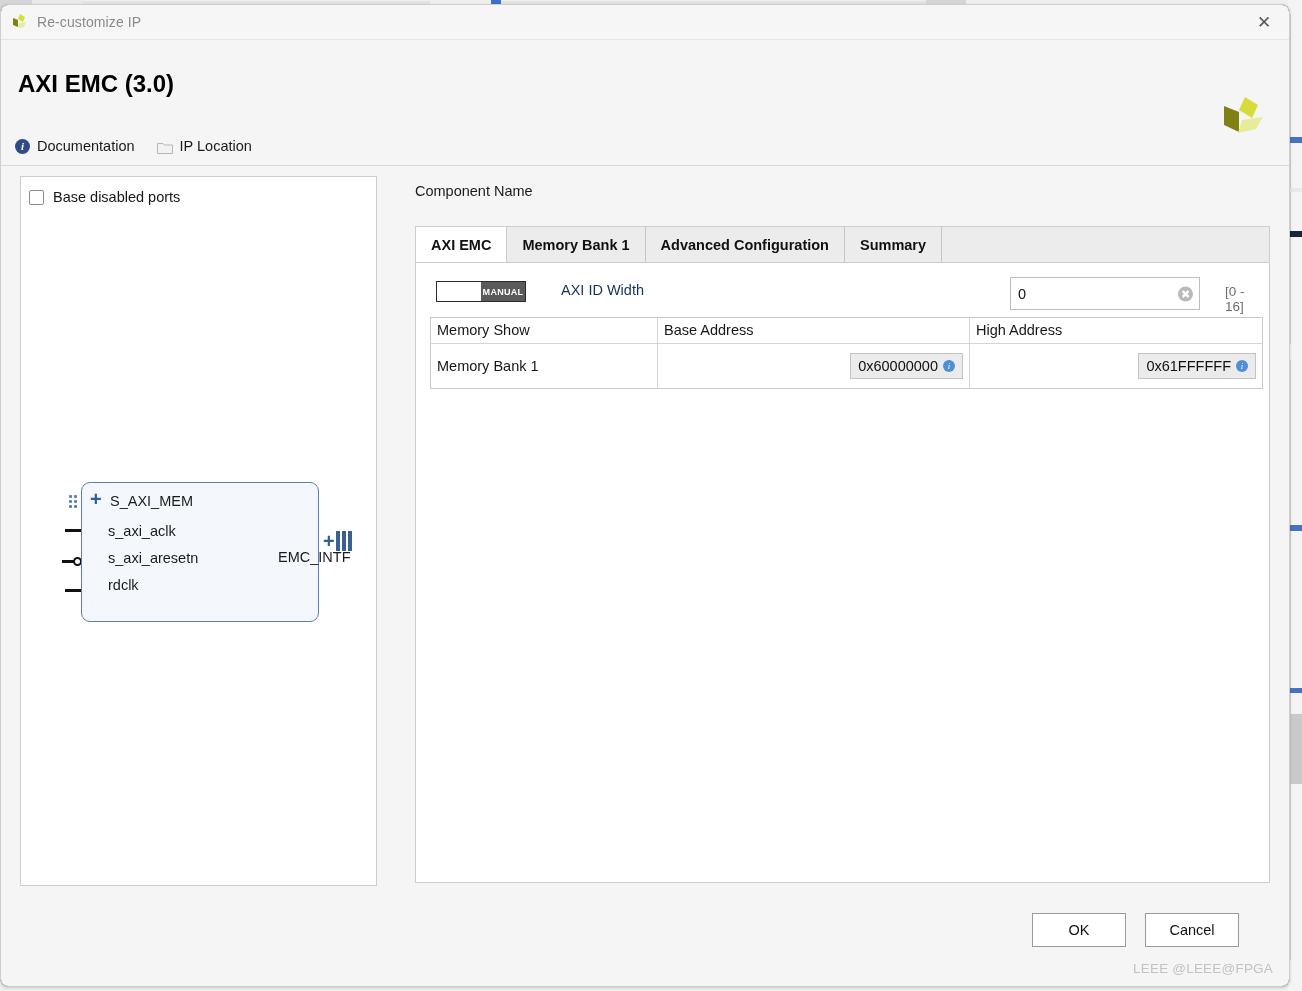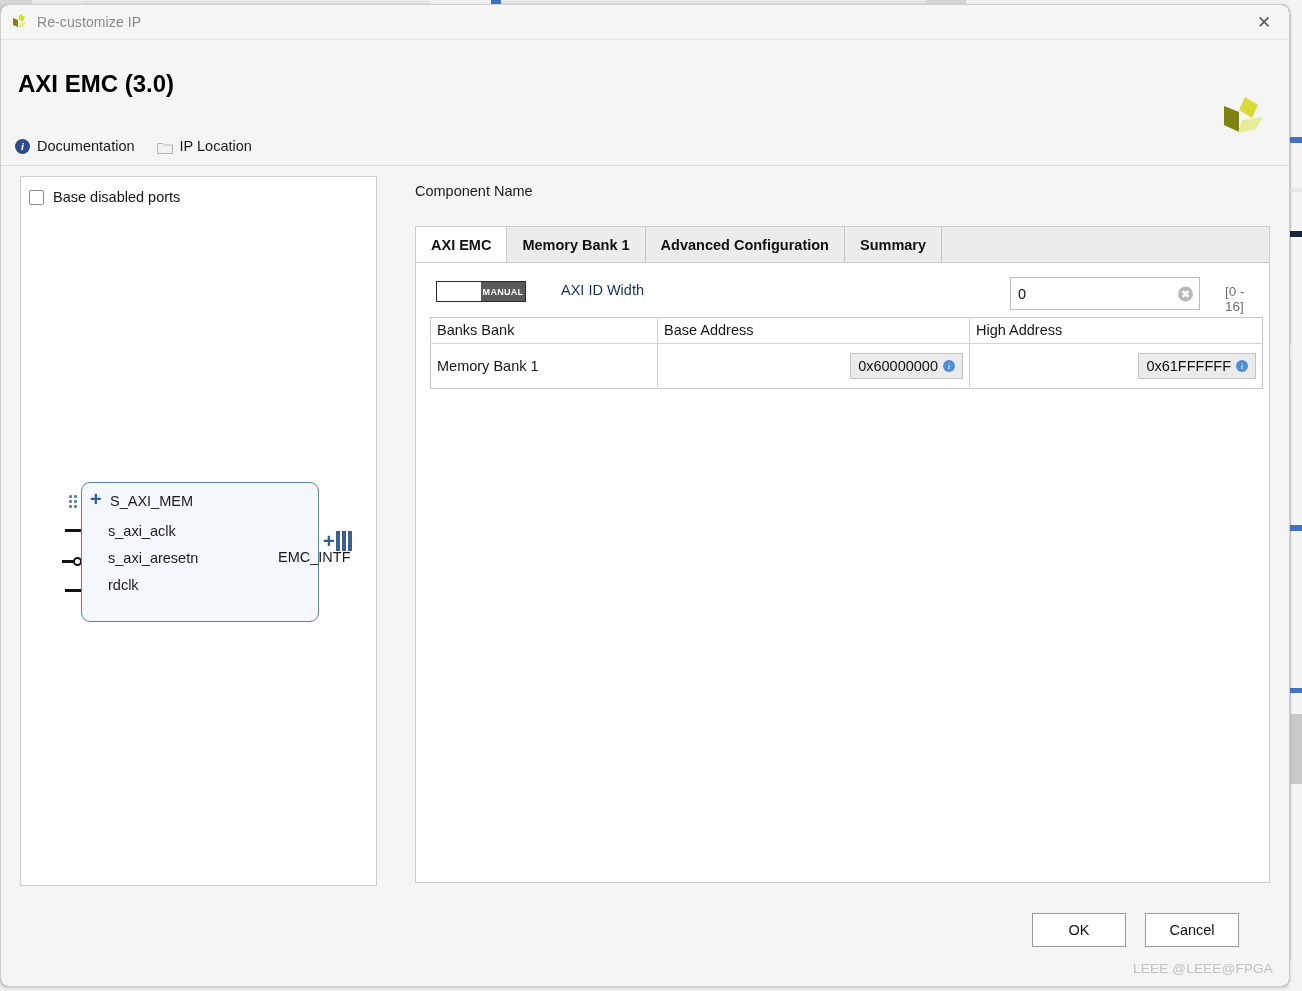--- a/index.html
+++ b/index.html
@@ -407,21 +407,21 @@
                 <span class="clear-ico">✖</span>
               </div>
             </div>
             <span class="range-hint">[0 - 16]</span>
           </div>
 
 
           <table class="membank-table">
             <thead>
               <tr>
-                <th style="width:220px;">Banks Bank</th>
+                <th style="width:220px;">Memory Show</th>
                 <th style="width:305px;">Base Address</th>
                 <th>High Address</th>
               </tr>
             </thead>
             <tbody>
               <tr>
                 <td>Memory Bank 1</td>
                 <td class="addr-cell">
                   <span class="addr-chip">
                     <span>0x60000000</span>

